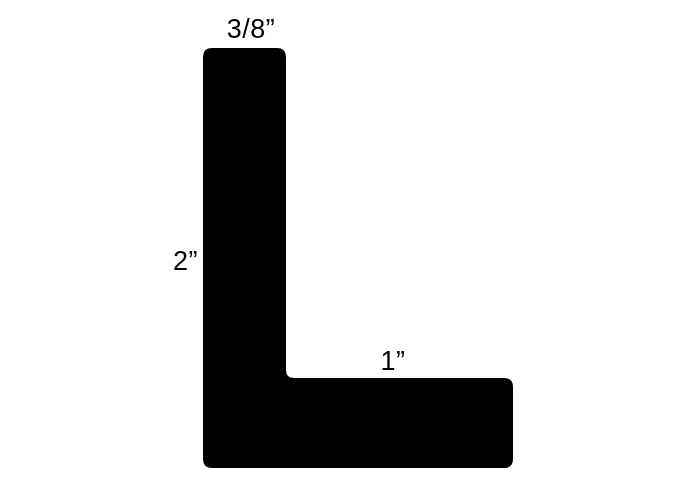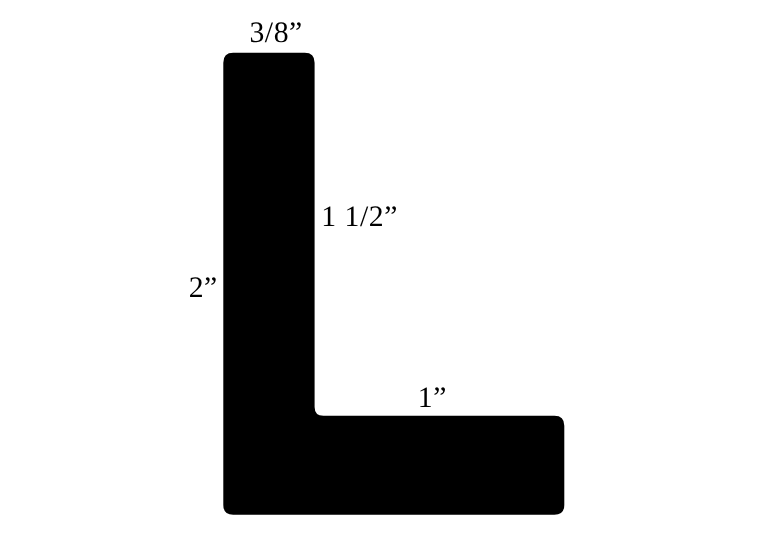--- a/index.html
+++ b/index.html
@@ -6,21 +6,21 @@
     margin: 0;
     padding: 0;
     background: #ffffff;
   }
   .canvas {
     position: relative;
     width: 700px;
     height: 500px;
     background: #ffffff;
     overflow: hidden;
-    font-family: Liberation Serif, serif;
+    font-family: Liberation Sans, sans-serif;
   }
   .lshape-svg {
     position: absolute;
     left: 0;
     top: 0;
     width: 700px;
     height: 500px;
     display: block;
   }
   .dim {
@@ -68,19 +68,18 @@
              Q 513 468 504 468
              H 212
              Q 203 468 203 459
              V 57
              Q 203 48 212 48
              Z" fill="#000000"></path>
   </svg>
 
   <div class="dim dim-top">3/8”</div>
 
-  <div class="dim dim-inner">1 1/2”</div>
 
   <div class="dim dim-left">2”</div>
 
   <div class="dim dim-bottom">1”</div>
 
 </div>
 
 </body></html>

